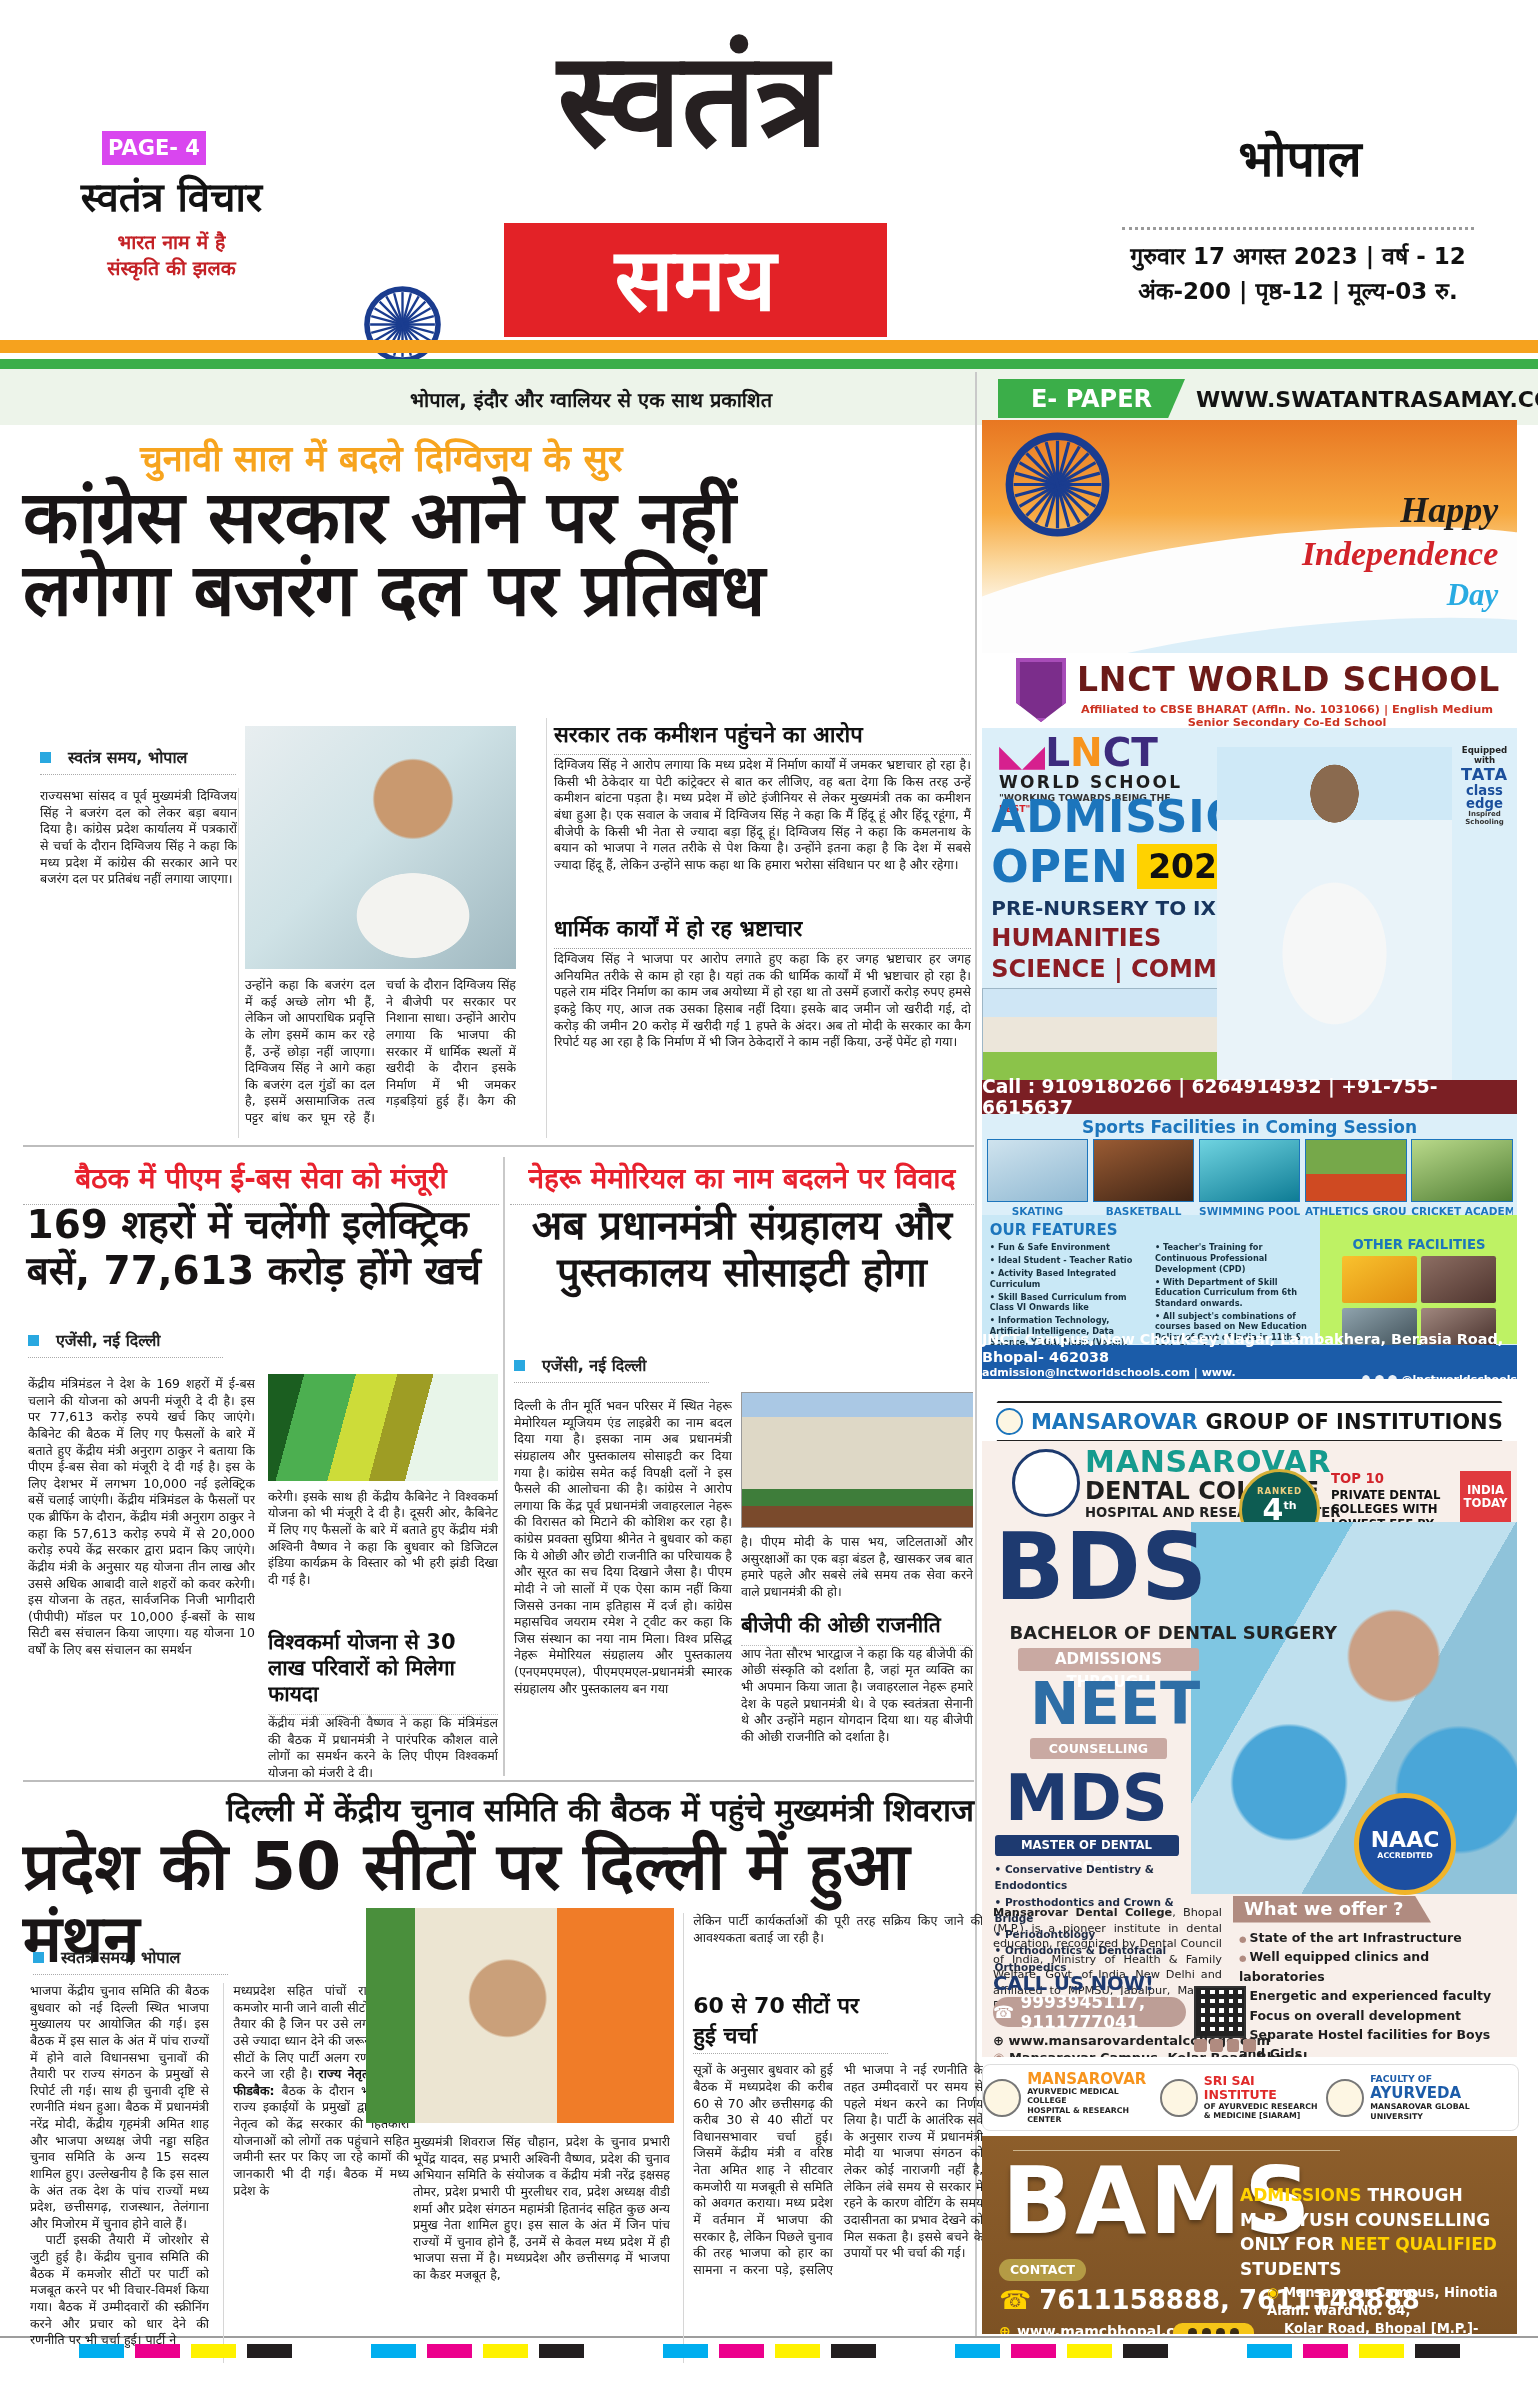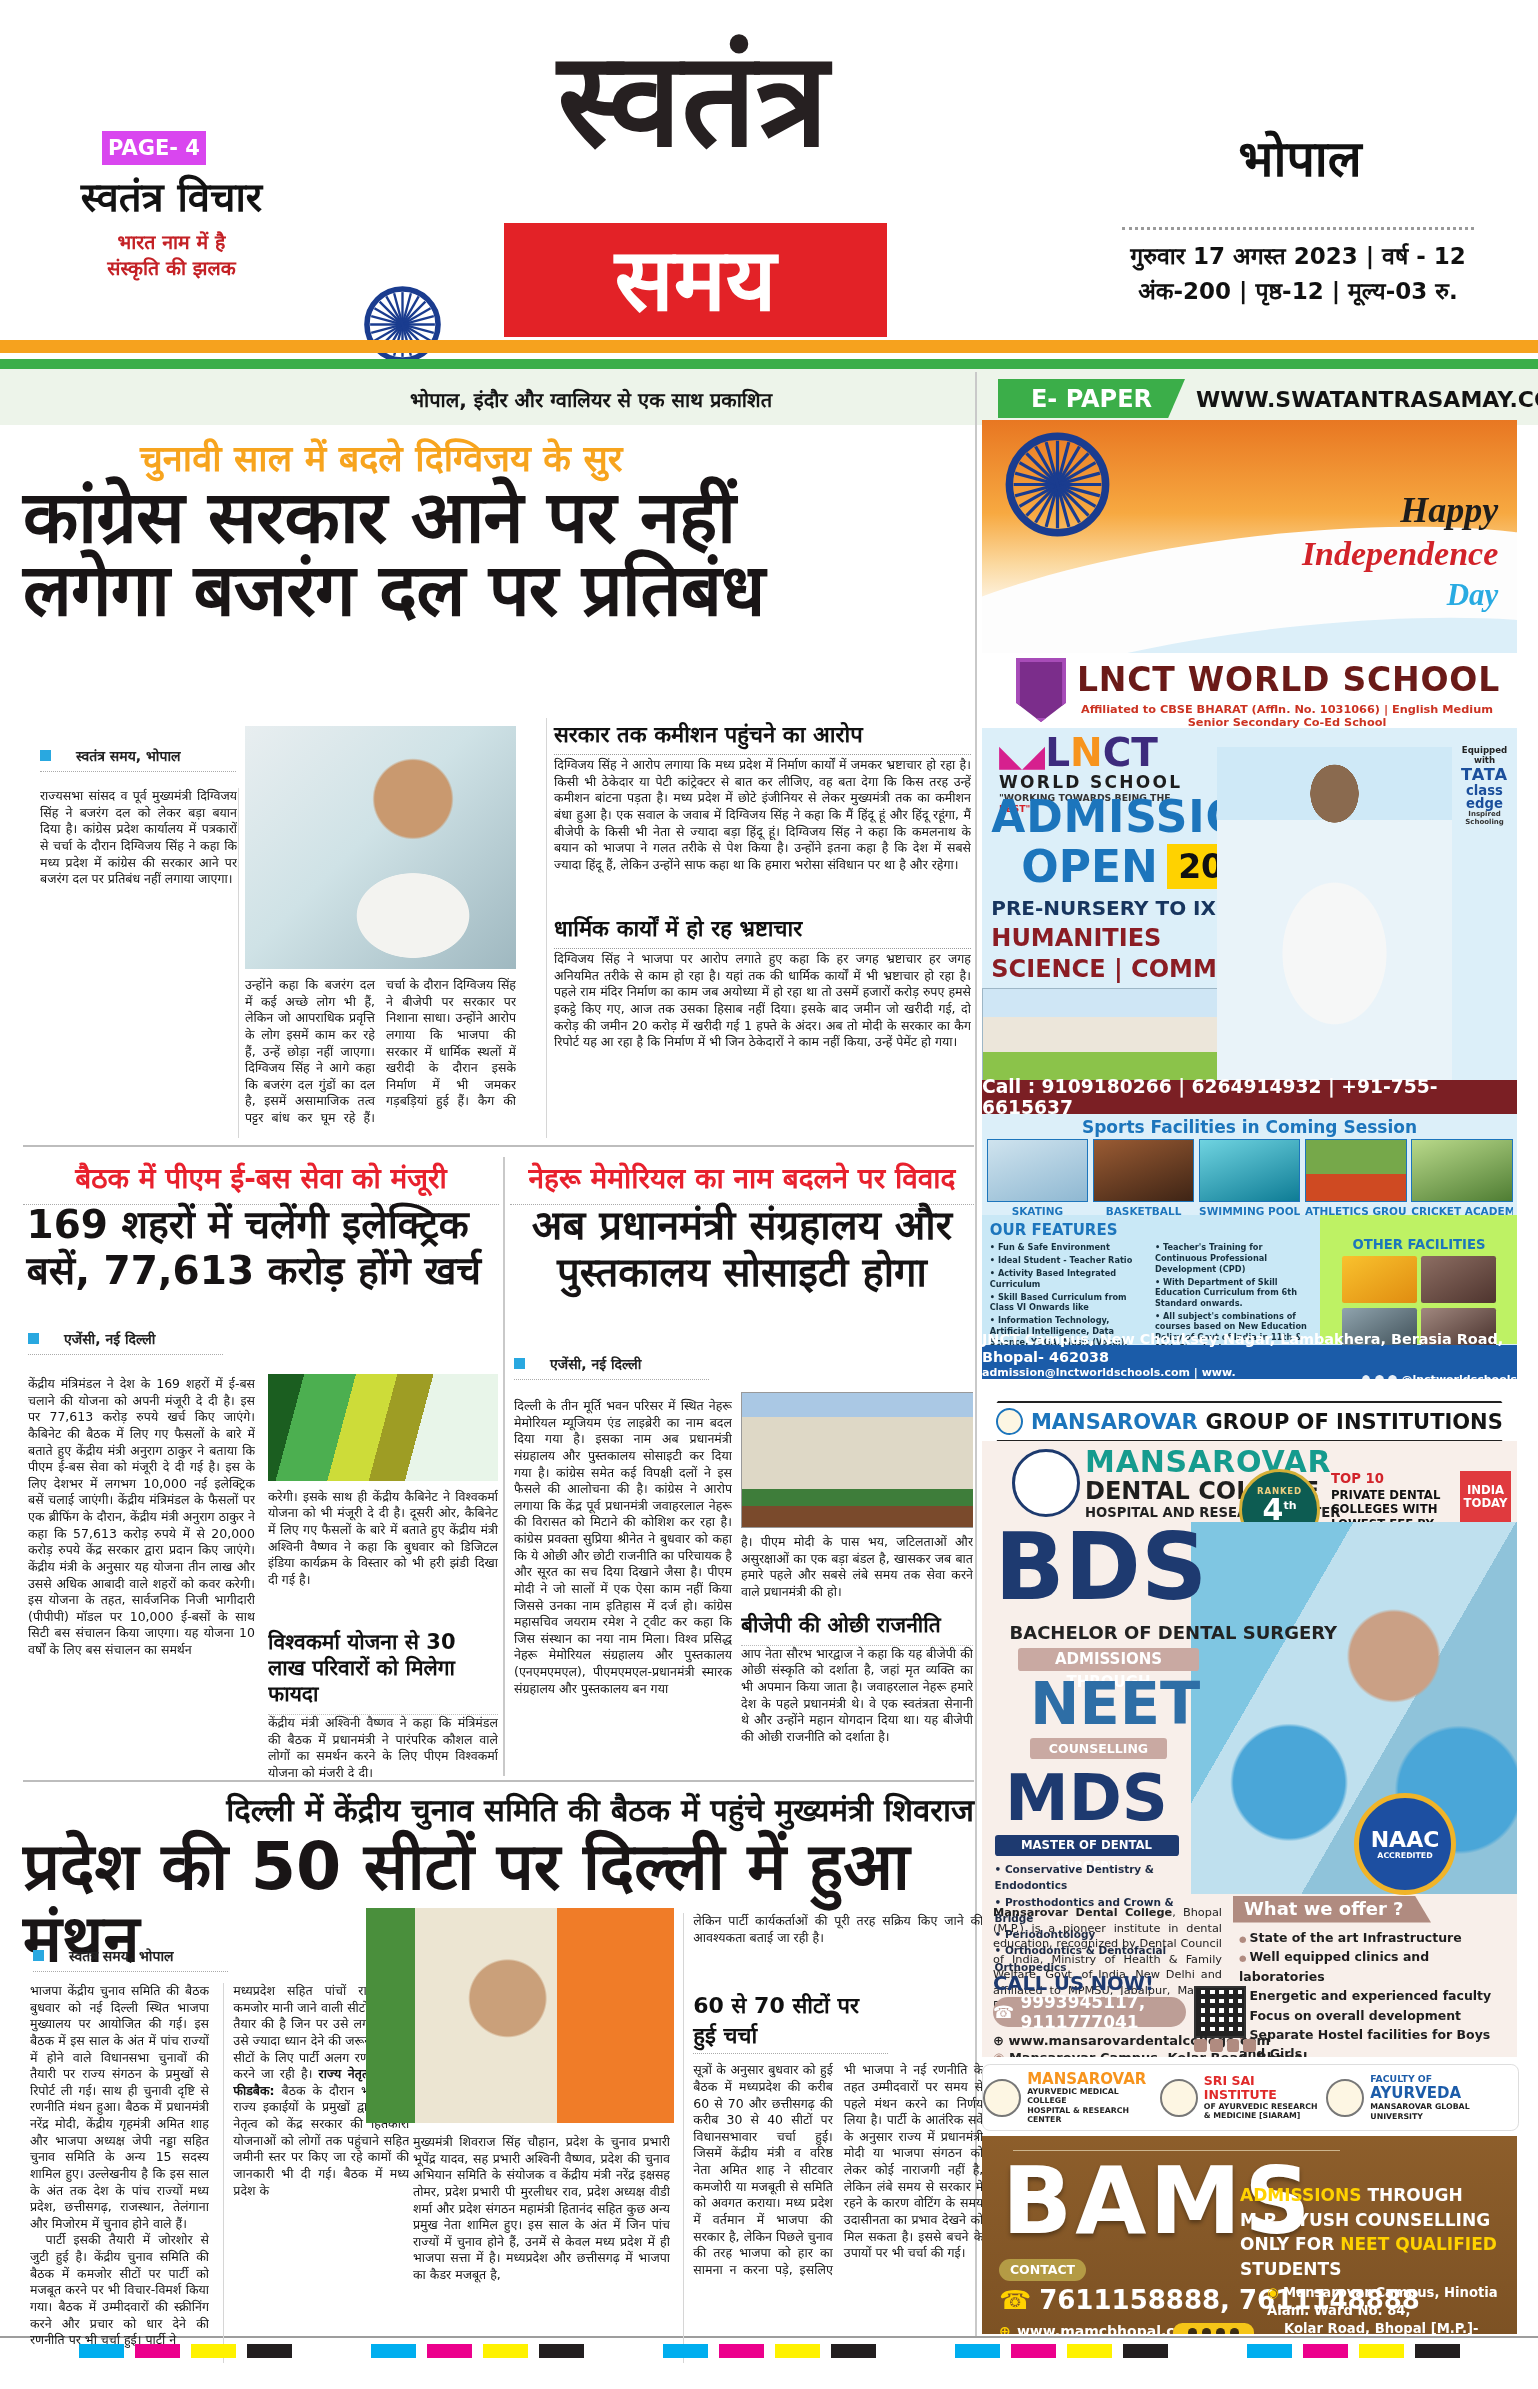--- a/index.html
+++ b/index.html
@@ -36,21 +36,21 @@
   #hr-lead{left:23px;top:1145px;width:951px;}
   #hr-man{left:23px;top:1780px;width:951px;}
   #vr-mid{left:503px;top:1157px;height:619px;}
   #vr-lead1{left:238px;top:788px;height:350px;width:0.8px;background:#d6d6d6;}
   #vr-lead2{left:546px;top:718px;height:420px;width:0.8px;background:#d6d6d6;}
   #hr-bot{left:0;top:2336px;width:1539px;background:#9d9d9d;}
 
   
   #lead-kicker{left:140px;top:433px;width:700px;font-size:36px;font-weight:800;color:#F7A41E;}
   #lead-h1{left:23px;top:481px;width:951px;font-size:72px;font-weight:800;color:#191516;line-height:1.02;letter-spacing:-0.8px;}
-  .byline-row{display:flex;align-items:center;gap:25px;font-size:14px;font-weight:800;color:#222;}
+  .byline-row{display:flex;align-items:center;gap:17px;font-size:16px;font-weight:800;color:#222;}
   .bl-sq{width:11px;height:11px;background:#29A8E0;flex:0 0 auto;}
   .bl-under{border-bottom:1.6px dotted #aaa;padding-bottom:6.2px;}
   #lead-byline{left:40px;top:746px;width:196px;}
   #lead-col1{left:40px;top:788px;width:197px;height:350px;}
   #lead-photo{left:245px;top:726px;width:271px;height:243px;
      background:radial-gradient(circle at 62% 30%,#c9996f 0 16%,rgba(0,0,0,0) 17%),
                 radial-gradient(ellipse 93px 70px at 62% 78%,#f3f3f0 0 60%,rgba(0,0,0,0) 61%),
                 linear-gradient(135deg,#e8eef0 0%,#cfe2e6 45%,#9fb8c0 100%);}
   #lead-below{left:245px;top:977px;width:271px;height:160px;column-count:2;column-gap:11px;}
   .lead-sub{font-size:22px;font-weight:800;color:#111;border-bottom:1.6px dotted #999;padding-bottom:6.2px;}
@@ -116,21 +116,21 @@
   #lnct-aff{position:absolute;left:87px;top:283px;width:436px;text-align:center;font-size:11.3px;font-weight:700;color:#cc3322;}
   #lnct-logo{position:absolute;left:17px;top:313px;width:202px;}
   #lnct-logo .l1{font-size:39px;font-weight:900;color:#3d2b7d;line-height:1;}
   #lnct-logo .l1 .tri{color:#d6208e;font-size:30px;}
   #lnct-logo .l1 .n{color:#F7941D;}
   #lnct-logo .l2{font-size:17px;font-weight:800;color:#1d1d1d;letter-spacing:2.3px;}
   #lnct-logo .l3{font-size:9.3px;font-weight:700;color:#333;}
   #lnct-logo .l3 .best{color:#D2232A;}
   #lnct-adm{position:absolute;left:9.3px;top:375px;font-size:44px;font-weight:900;color:#1C75BC;letter-spacing:0.8px;line-height:1;}
   #lnct-open-row{position:absolute;left:9.3px;top:424px;display:flex;align-items:center;gap:9.3px;}
-  #lnct-open{font-size:44px;font-weight:900;color:#1C75BC;line-height:1;margin-left:30px;}
+  #lnct-open{font-size:44px;font-weight:900;color:#1C75BC;line-height:1;}
   #lnct-sess{background:#FFD200;color:#111;font-size:33px;font-weight:900;padding:3.1px 11px;}
   #lnct-classes{position:absolute;left:9.3px;top:476px;font-size:20px;font-weight:900;color:#17355e;}
   #lnct-hum{position:absolute;left:9.3px;top:504px;font-size:24px;font-weight:900;color:#8b1d24;}
   #lnct-sci{position:absolute;left:9.3px;top:535px;font-size:24px;font-weight:900;color:#8b1d24;}
   #lnct-campus{position:absolute;left:0;top:568px;width:235px;height:92px;border:0.8px solid #9db6c6;
      background:linear-gradient(180deg,#cfe6f5 0 30%,#ece6da 30% 68%,#8bc34a 68% 100%);}
   #lnct-student{position:absolute;left:235px;top:327px;width:235px;height:333px;
      background:radial-gradient(ellipse 40px 48px at 50% 14%,#8a6a4f 0 60%,rgba(0,0,0,0) 61%),
                 radial-gradient(ellipse 86px 117px at 50% 62%,#f6f7f7 0 60%,rgba(0,0,0,0) 61%),
                 linear-gradient(180deg,#cfe9f7 0 22%,#e9f3f9 22% 100%);}

